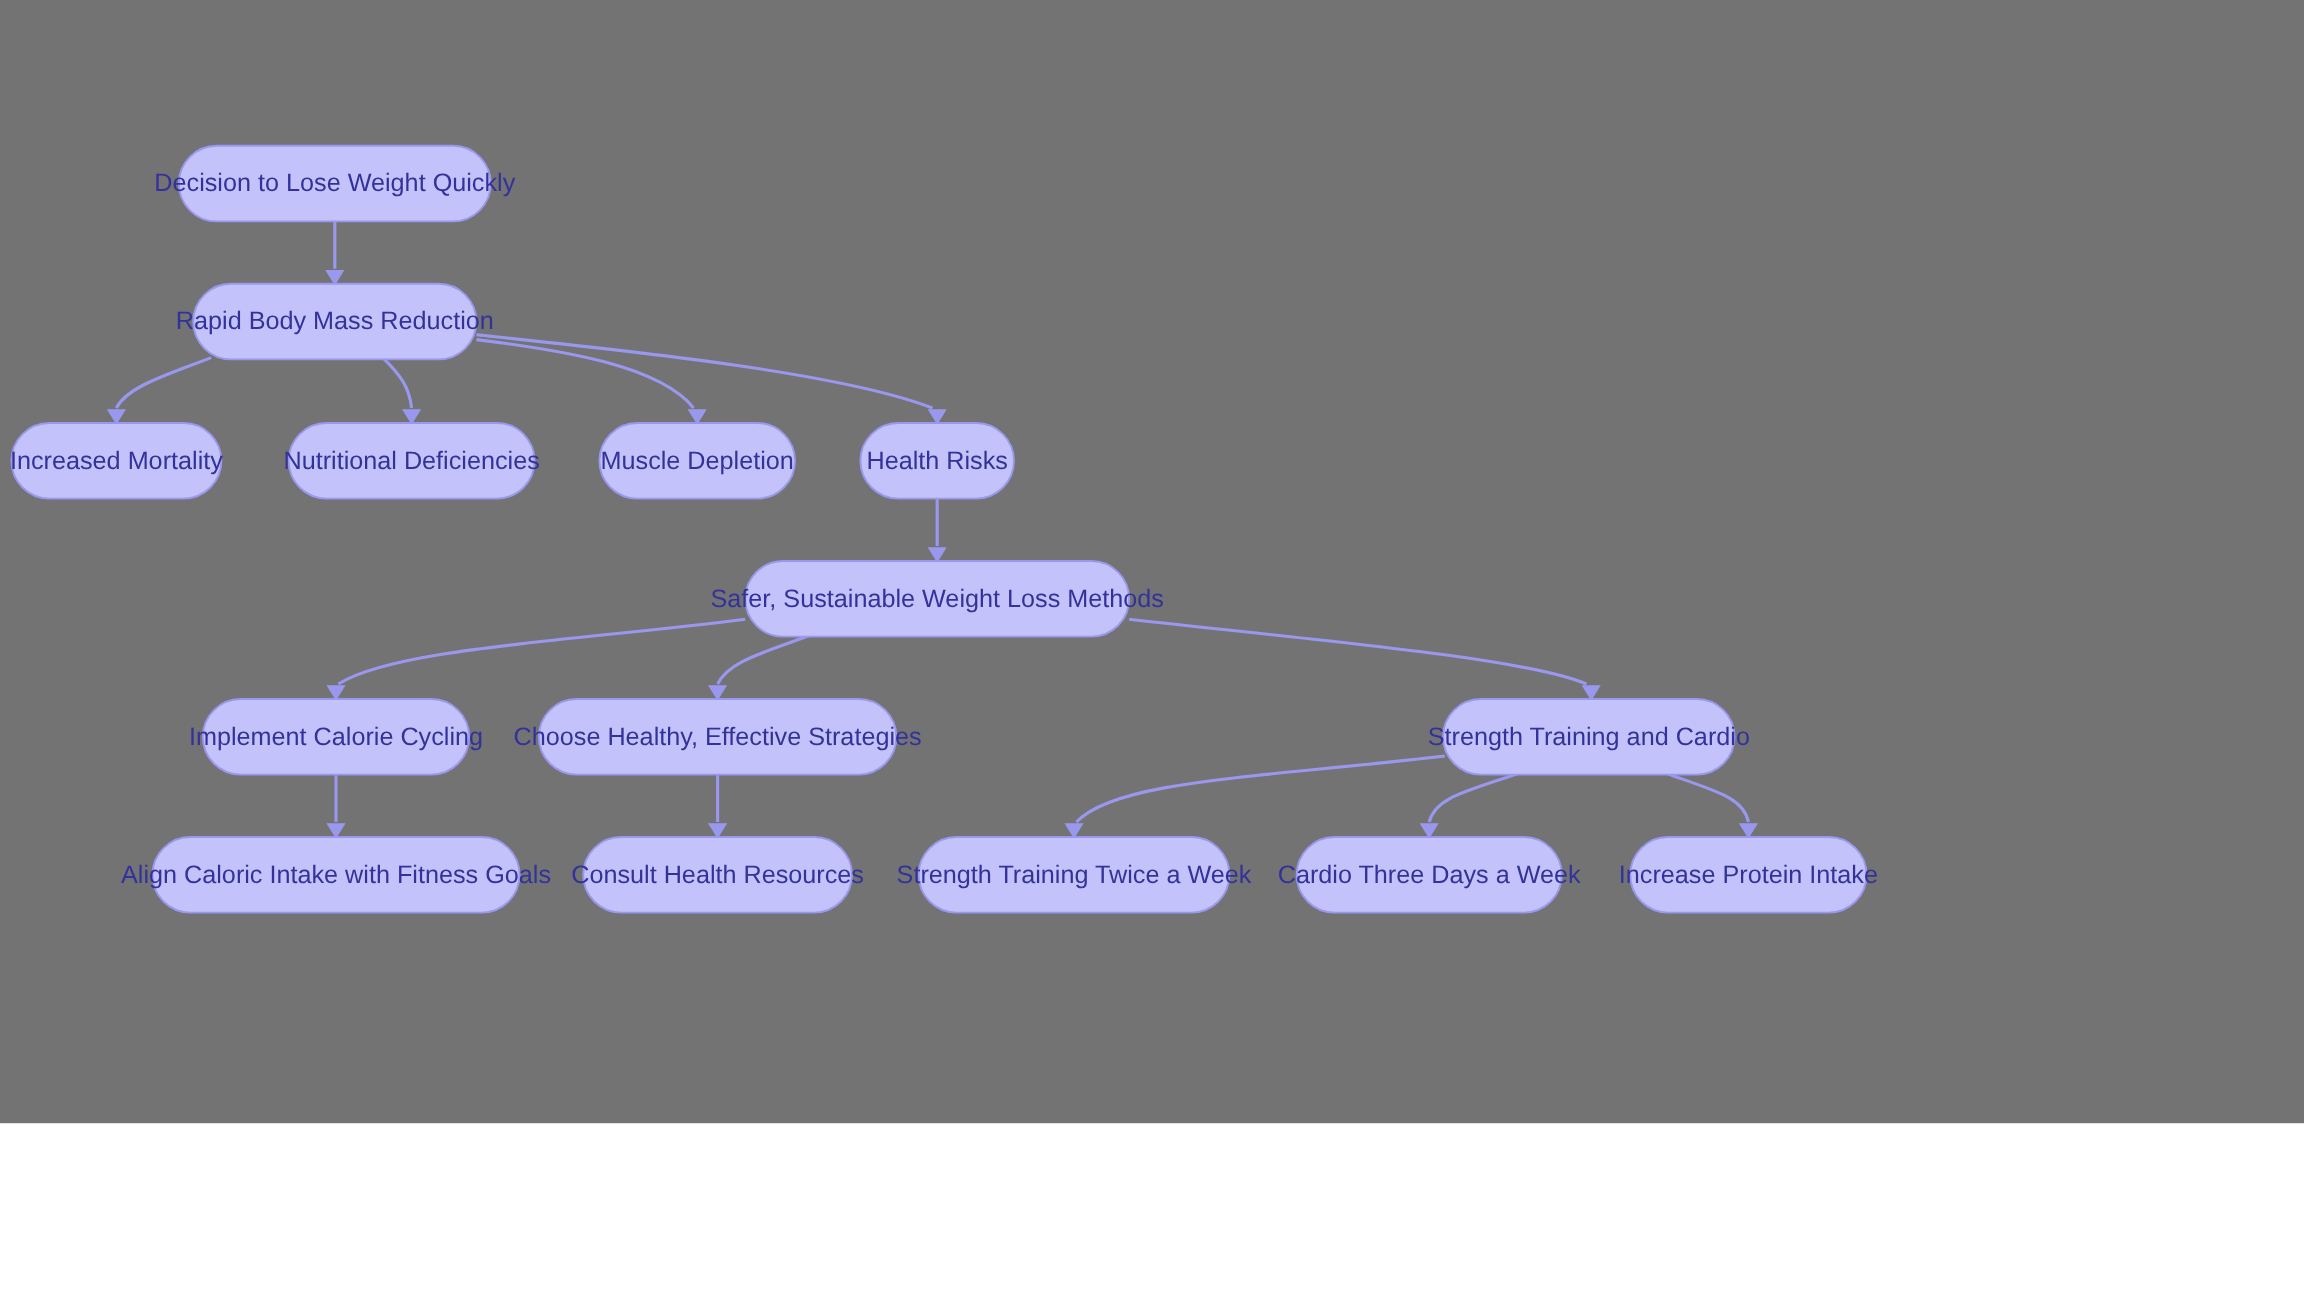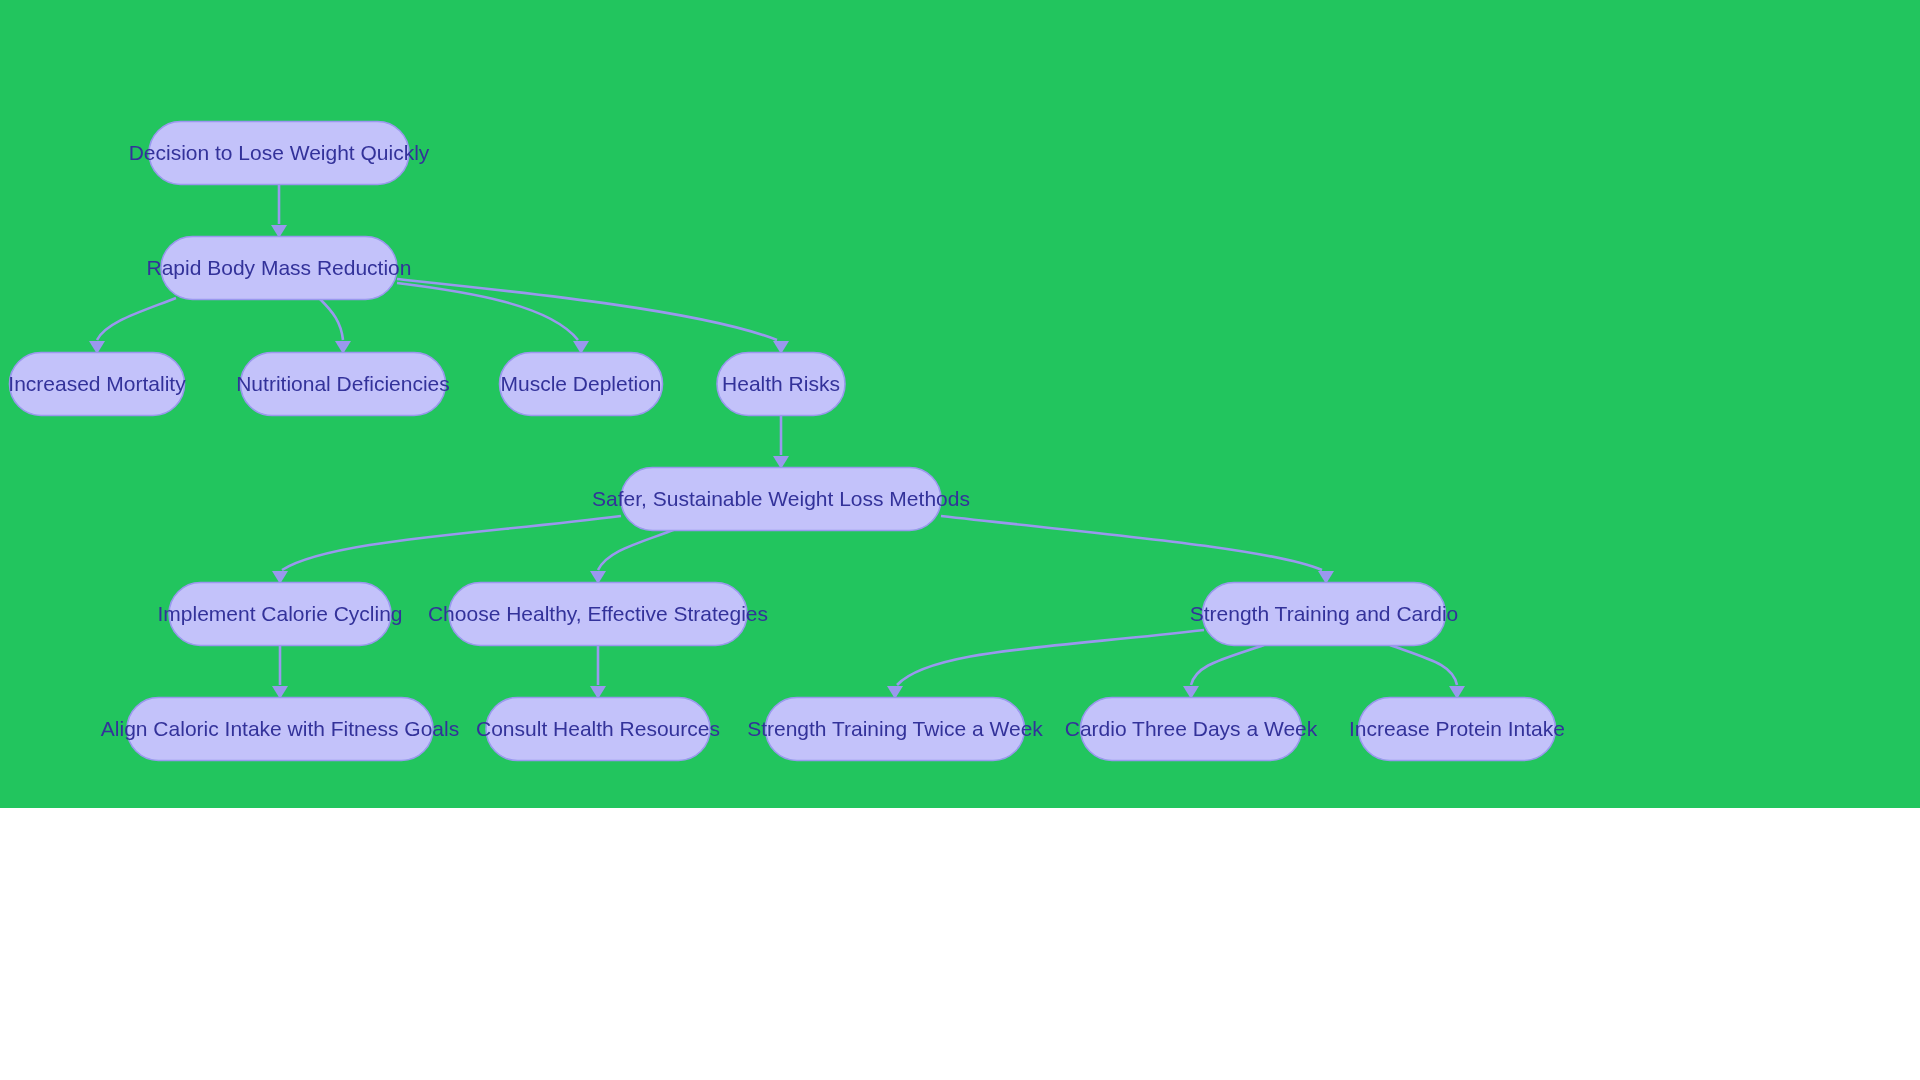--- a/index.html
+++ b/index.html
@@ -10,22 +10,22 @@
   }
   body {
     width: 1920px;
     height: 1080px;
     overflow: hidden;
     font-family: "Liberation Sans", "DejaVu Sans", sans-serif;
   }
   #flowchart-root {
     position: relative;
     width: 1920px;
-    height: 808px;
-    background: #22c55e;
+    height: 936px;
+    background: #737373;
   }
   svg#flow-svg {
     position: absolute;
     top: 0;
     left: 0;
     width: 1920px;
     height: 1080px;
     display: block;
   }
   .node-shape {

